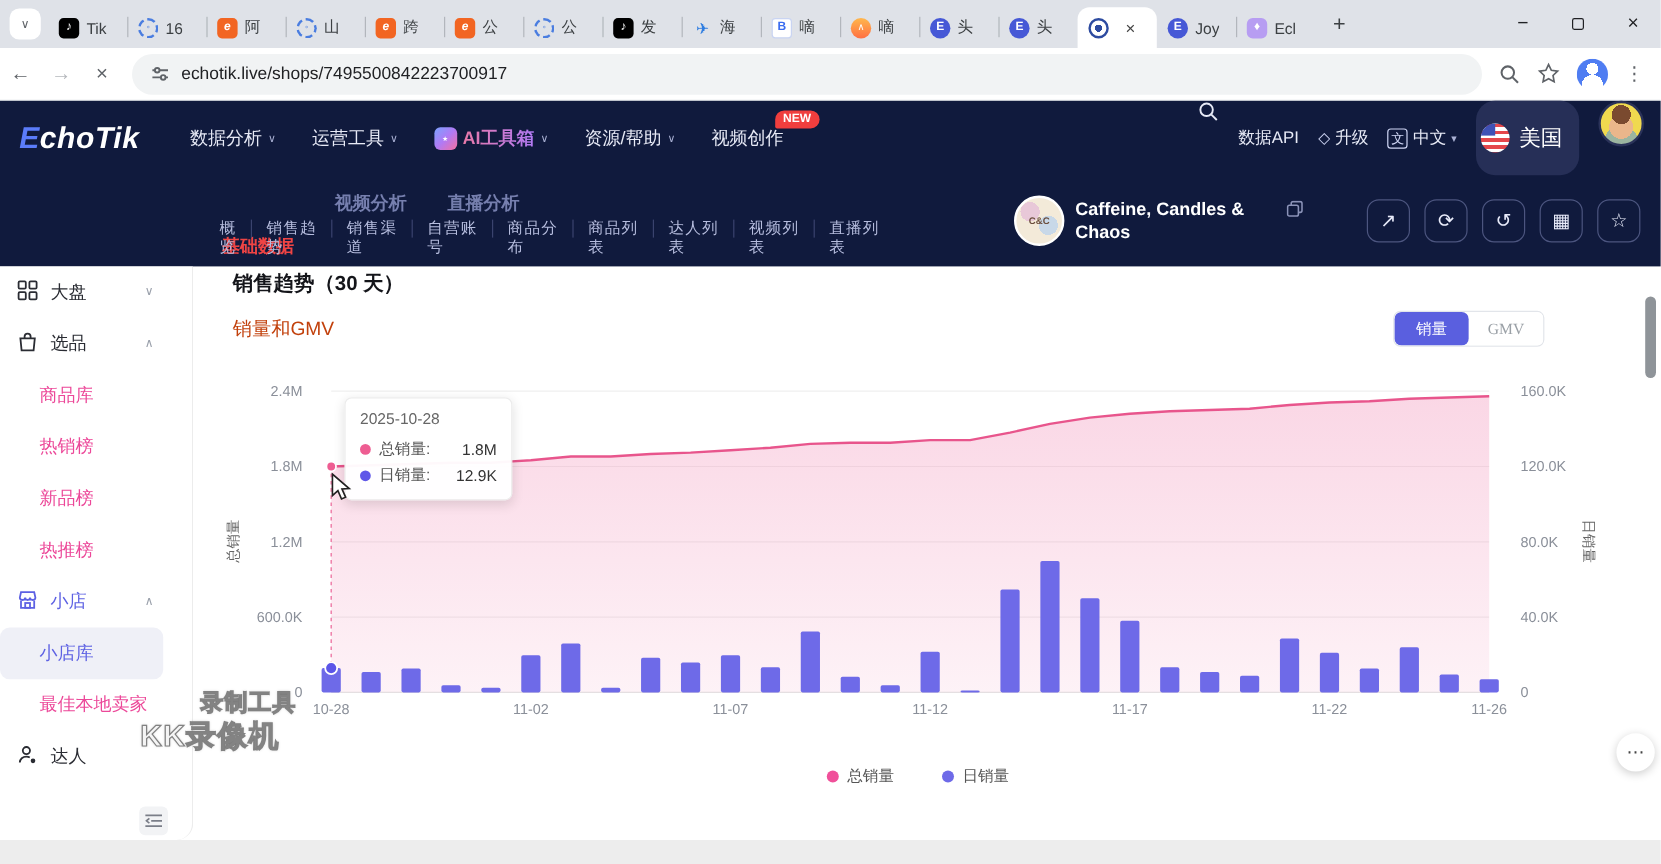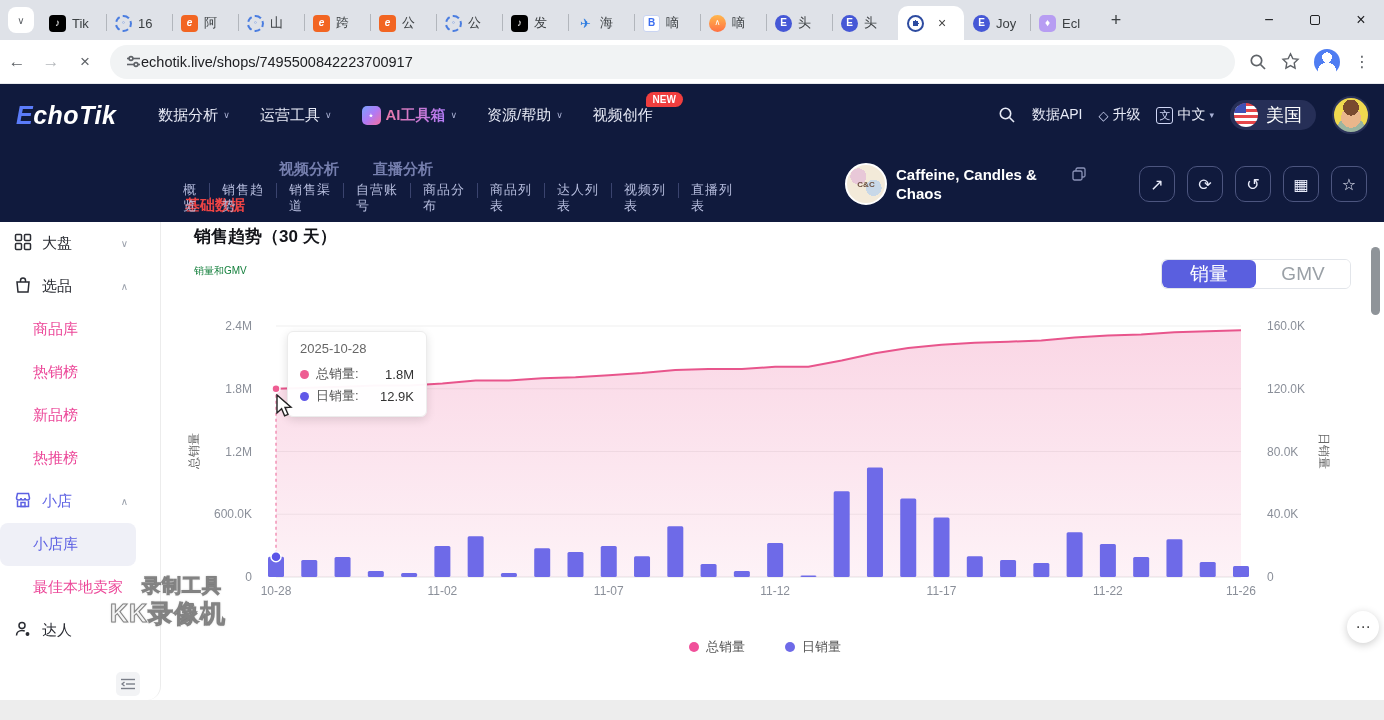--- a/index.html
+++ b/index.html
@@ -28,38 +28,38 @@
   .icon-globe::after { content:""; position:absolute; inset:2px; border-radius:50%; background:radial-gradient(circle,#2d4ba0 0 3px,#fff 3px); }
   .icon-purple-gem { background:#b79df2; color:#fff; border-radius:5px; }
   .new-tab-btn { width:28px; height:28px; margin-left:6px; display:flex; align-items:center; justify-content:center; font-size:18px; color:#3c4043; cursor:pointer; }
   .win-controls { position:absolute; right:0; top:0; height:40px; display:flex; align-items:center; }
   .win-btn { width:46px; height:40px; display:flex; align-items:center; justify-content:center; font-size:16px; color:#202124; cursor:pointer; }
   .max-box { width:10px; height:10px; border:1.6px solid #202124; border-radius:2px; }
 
   .url-row { position:absolute; top:40px; left:0; width:1384px; height:44px; background:#fff; display:flex; align-items:center; border-bottom:1px solid #e8eaed; }
   .nav-btn { width:34px; height:34px; display:flex; align-items:center; justify-content:center; font-size:17px; color:#5f6368; cursor:pointer; }
   .nav-btn.fwd { color:#b5b8bc; }
-  .url-pill { display:flex; align-items:center; gap:0; height:34px; flex:1; margin:0 14px 0 8px; background:#f1f3f4; border-radius:17px; padding:0 16px; }
+  .url-pill { display:flex; align-items:center; gap:10px; height:34px; flex:1; margin:0 14px 0 8px; background:#f1f3f4; border-radius:17px; padding:0 16px; }
   .url-text { font-size:14.5px; color:#202124; }
   .chrome-right { display:flex; align-items:center; gap:14px; margin-right:14px; }
   .chrome-avatar { width:26px; height:26px; border-radius:50%; background:radial-gradient(circle at 50% 32%, #fff 0 5px, transparent 5px), radial-gradient(circle at 50% 86%, #fff 0 9px, transparent 9px), #4f7df2; }
   .kebab { font-size:16px; color:#5f6368; cursor:pointer; }
 
   
   .site-header { position:absolute; top:84px; left:0; width:1384px; height:138px; background:#101a3d; color:#fff; }
   .hdr-row1 { position:absolute; top:0; left:0; width:100%; height:62px; display:flex; align-items:center; }
   .logo { font-size:25px; font-weight:800; font-style:italic; margin-left:16px; letter-spacing:0.5px; }
   .logo .e { color:#5b7cfa; }
   .menu { display:flex; align-items:center; margin-left:42px; gap:30px; }
   .menu-item { display:flex; align-items:center; gap:5px; font-size:15px; color:#e7eaf6; cursor:pointer; position:relative; }
   .caret { font-size:9px; color:#aab1d4; }
   .ai-ic { width:19px; height:19px; border-radius:5px; background:linear-gradient(135deg,#7aa2ff,#b07af5,#f56fa1); color:#fff; font-size:11px; display:flex; align-items:center; justify-content:center; }
   .ai-label { background:linear-gradient(90deg,#e879a9,#b07af5); -webkit-background-clip:text; background-clip:text; color:transparent; font-weight:600; }
   .new-badge { position:absolute; top:-14px; right:-30px; background:#f03e3e; color:#fff; font-size:10px; font-weight:bold; padding:2px 7px; border-radius:9px 9px 9px 2px; }
-  .hdr-right { position:absolute; right:14px; top:0; height:62px; display:flex; align-items:center; gap:16px; }
+  .hdr-right { position:absolute; right:14px; top:0; height:62px; display:flex; gap:16px; }
   .hdr-link { font-size:14px; color:#e7eaf6; display:flex; align-items:center; gap:4px; cursor:pointer; }
   .diamond { color:#cfd6f5; font-size:13px; }
   .trans-ic { font-size:11px; border:1px solid #cfd6f5; border-radius:3px; padding:0 2px; color:#cfd6f5; }
   .flag-pill { display:flex; align-items:center; gap:8px; background:#262f57; border-radius:16px; padding:3px 14px 3px 4px; cursor:pointer; }
   .us-flag { width:24px; height:24px; border-radius:50%; overflow:hidden; background:repeating-linear-gradient(180deg,#e5474b 0 3px,#fff 3px 6px); position:relative; }
   .us-flag::before { content:""; position:absolute; left:0; top:0; width:12px; height:10px; background:#3f51b5; }
   .flag-label { font-size:18px; color:#fff; }
   .user-avatar { width:38px; height:38px; border-radius:50%; background:radial-gradient(circle at 50% 28%, #7a4a2f 0 8px, transparent 8px), radial-gradient(circle at 50% 58%, #eab68b 0 10px, transparent 10px), radial-gradient(circle at 50% 95%, #9bb5a0 0 14px, transparent 14px), #f0d94f; border:2px solid #2a3259; cursor:pointer; }
 
   .sub-tabs { position:absolute; left:185px; top:76px; display:flex; gap:34px; }
@@ -80,37 +80,37 @@
   .side-row.parent { padding-left:14px; gap:10px; font-size:15px; color:#2a2c33; font-weight:500; }
   .side-row.child { padding-left:33px; font-size:15px; color:#ec4899; }
   .side-row .chev { position:absolute; right:32px; font-size:10px; color:#9aa0ab; }
   .side-row.hl { color:#5d61e3; }
   .side-row.child.active { background:#eff0f7; border-radius:8px; margin-right:24px; color:#5d61e3; font-weight:500; }
   .side-ic { width:18px; height:18px; color:currentColor; }
   .collapse-btn { position:absolute; left:116px; top:450px; width:24px; height:24px; background:#f2f3f5; border-radius:5px; display:flex; align-items:center; justify-content:center; color:#7a7e88; cursor:pointer; }
 
   
   .main-title { position:absolute; left:194px; top:225px; font-size:17px; font-weight:bold; color:#14151a; z-index:2; }
-  .main-subtitle { position:absolute; left:194px; top:264px; font-size:10px; color:#15803d; z-index:2; }
+  .main-subtitle { position:absolute; left:194px; top:264px; font-size:16px; color:#c2410c; z-index:2; }
   .toggle-group { position:absolute; left:1161px; top:259px; height:30px; display:flex; border:1px solid #e2e5ea; border-radius:6px; overflow:hidden; z-index:2; }
-  .toggle-btn { width:94px; height:100%; display:flex; align-items:center; justify-content:center; font-size:19px; background:#fff; color:#9aa0a6; cursor:pointer; }
+  .toggle-btn { width:62px; height:100%; display:flex; align-items:center; justify-content:center; font-size:13px; background:#fff; color:#9aa0a6; cursor:pointer;font-family:Liberation Serif, serif; }
   .toggle-btn.active { background:#5a5fdf; color:#fff; border-radius:6px; }
 
   .chart-wrap { position:absolute; left:180px; top:308px; width:1170px; height:302px; z-index:1; }
   .legend { position:absolute; left:180px; top:638px; width:1170px; display:flex; justify-content:center; gap:40px; z-index:2; }
   .legend-item { display:flex; align-items:center; gap:7px; font-size:13px; color:#555; cursor:pointer; }
   .legend-dot { width:10px; height:10px; border-radius:50%; }
 
   .tooltip { position:absolute; left:287px; top:331px; width:140px; background:rgba(255,255,255,0.96); border:1px solid #ececec; border-radius:6px; box-shadow:0 3px 10px rgba(0,0,0,0.12); padding:9px 12px; z-index:5; }
   .tt-date { font-size:13px; color:#666; margin-bottom:7px; }
   .tt-row { display:flex; align-items:center; gap:7px; font-size:13px; color:#555; height:22px; }
   .tt-dot { width:9px; height:9px; border-radius:50%; }
   .tt-val { margin-left:auto; color:#333; }
 
-  .watermark { position:absolute; left:103px; top:573px; width:130px; text-align:center; z-index:6; color:rgba(250,250,250,0.92); -webkit-text-stroke:1px rgba(110,110,110,0.85); text-shadow:0 0 2px rgba(90,90,90,0.5); font-weight:800; pointer-events:none; }
+  .watermark { position:absolute; left:103px; top:573px; width:130px; text-align:right; z-index:6; color:rgba(250,250,250,0.92); -webkit-text-stroke:1px rgba(110,110,110,0.85); text-shadow:0 0 2px rgba(90,90,90,0.5); font-weight:800; pointer-events:none; }
   .wm1 { font-size:19px; letter-spacing:1px; transform:translateX(14px); }
   .wm2 { font-size:25px; letter-spacing:1px; margin-top:-2px; }
 
   .scroll-thumb { position:absolute; right:4px; top:247px; width:9px; height:68px; background:#8f9499; border-radius:5px; z-index:7; cursor:pointer; }
   .more-fab { position:absolute; left:1347px; top:611px; width:32px; height:32px; border-radius:50%; background:#fff; box-shadow:0 2px 8px rgba(0,0,0,0.2); display:flex; align-items:center; justify-content:center; font-size:15px; color:#444; z-index:7; cursor:pointer; }
   .bottom-strip { position:absolute; left:0; top:700px; width:1384px; height:20px; background:#ededed; z-index:2; }
   .cursor { position:absolute; left:276px; top:394px; z-index:9; pointer-events:none; }
 </style>
 </head>
 <body>

